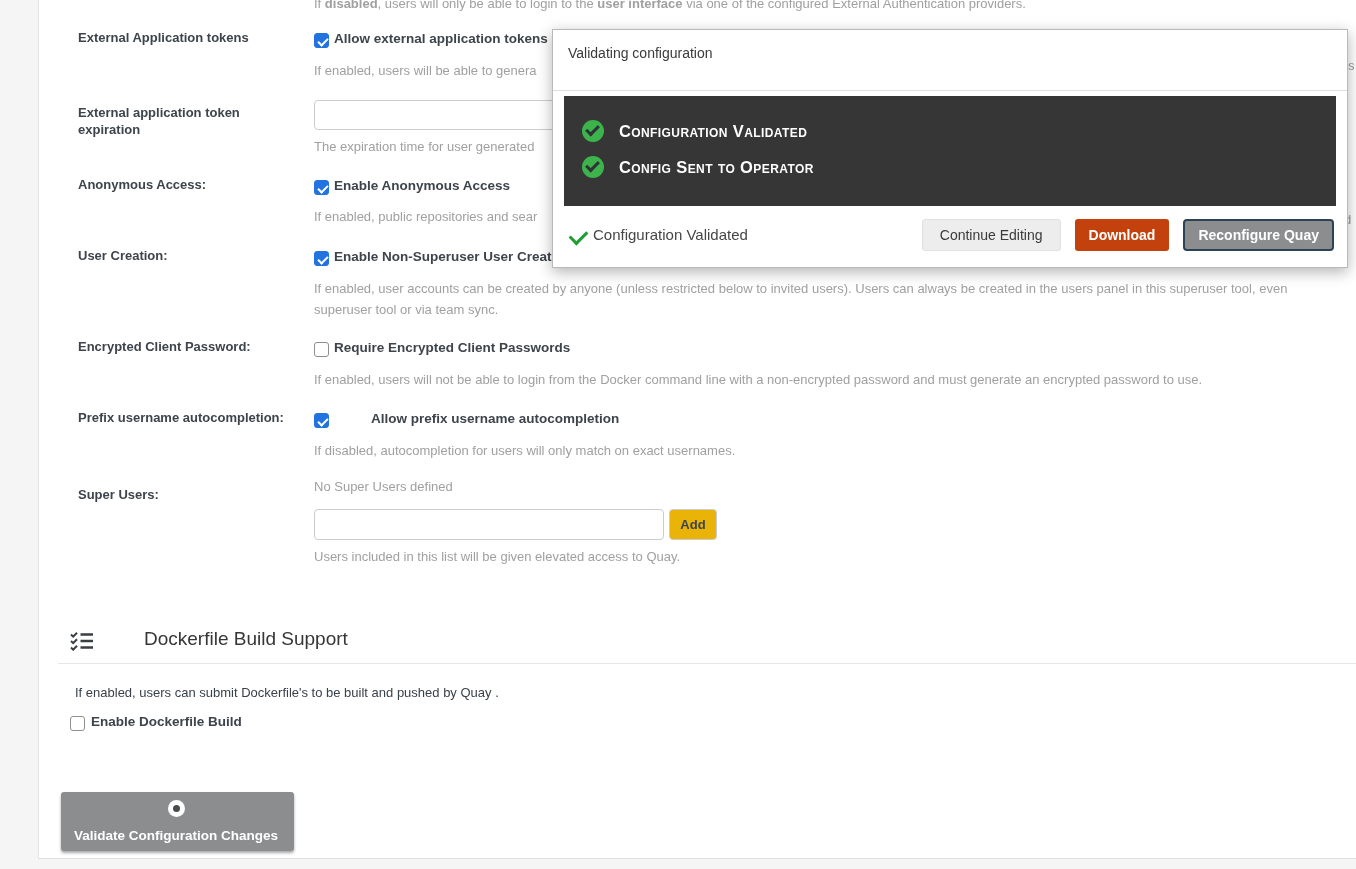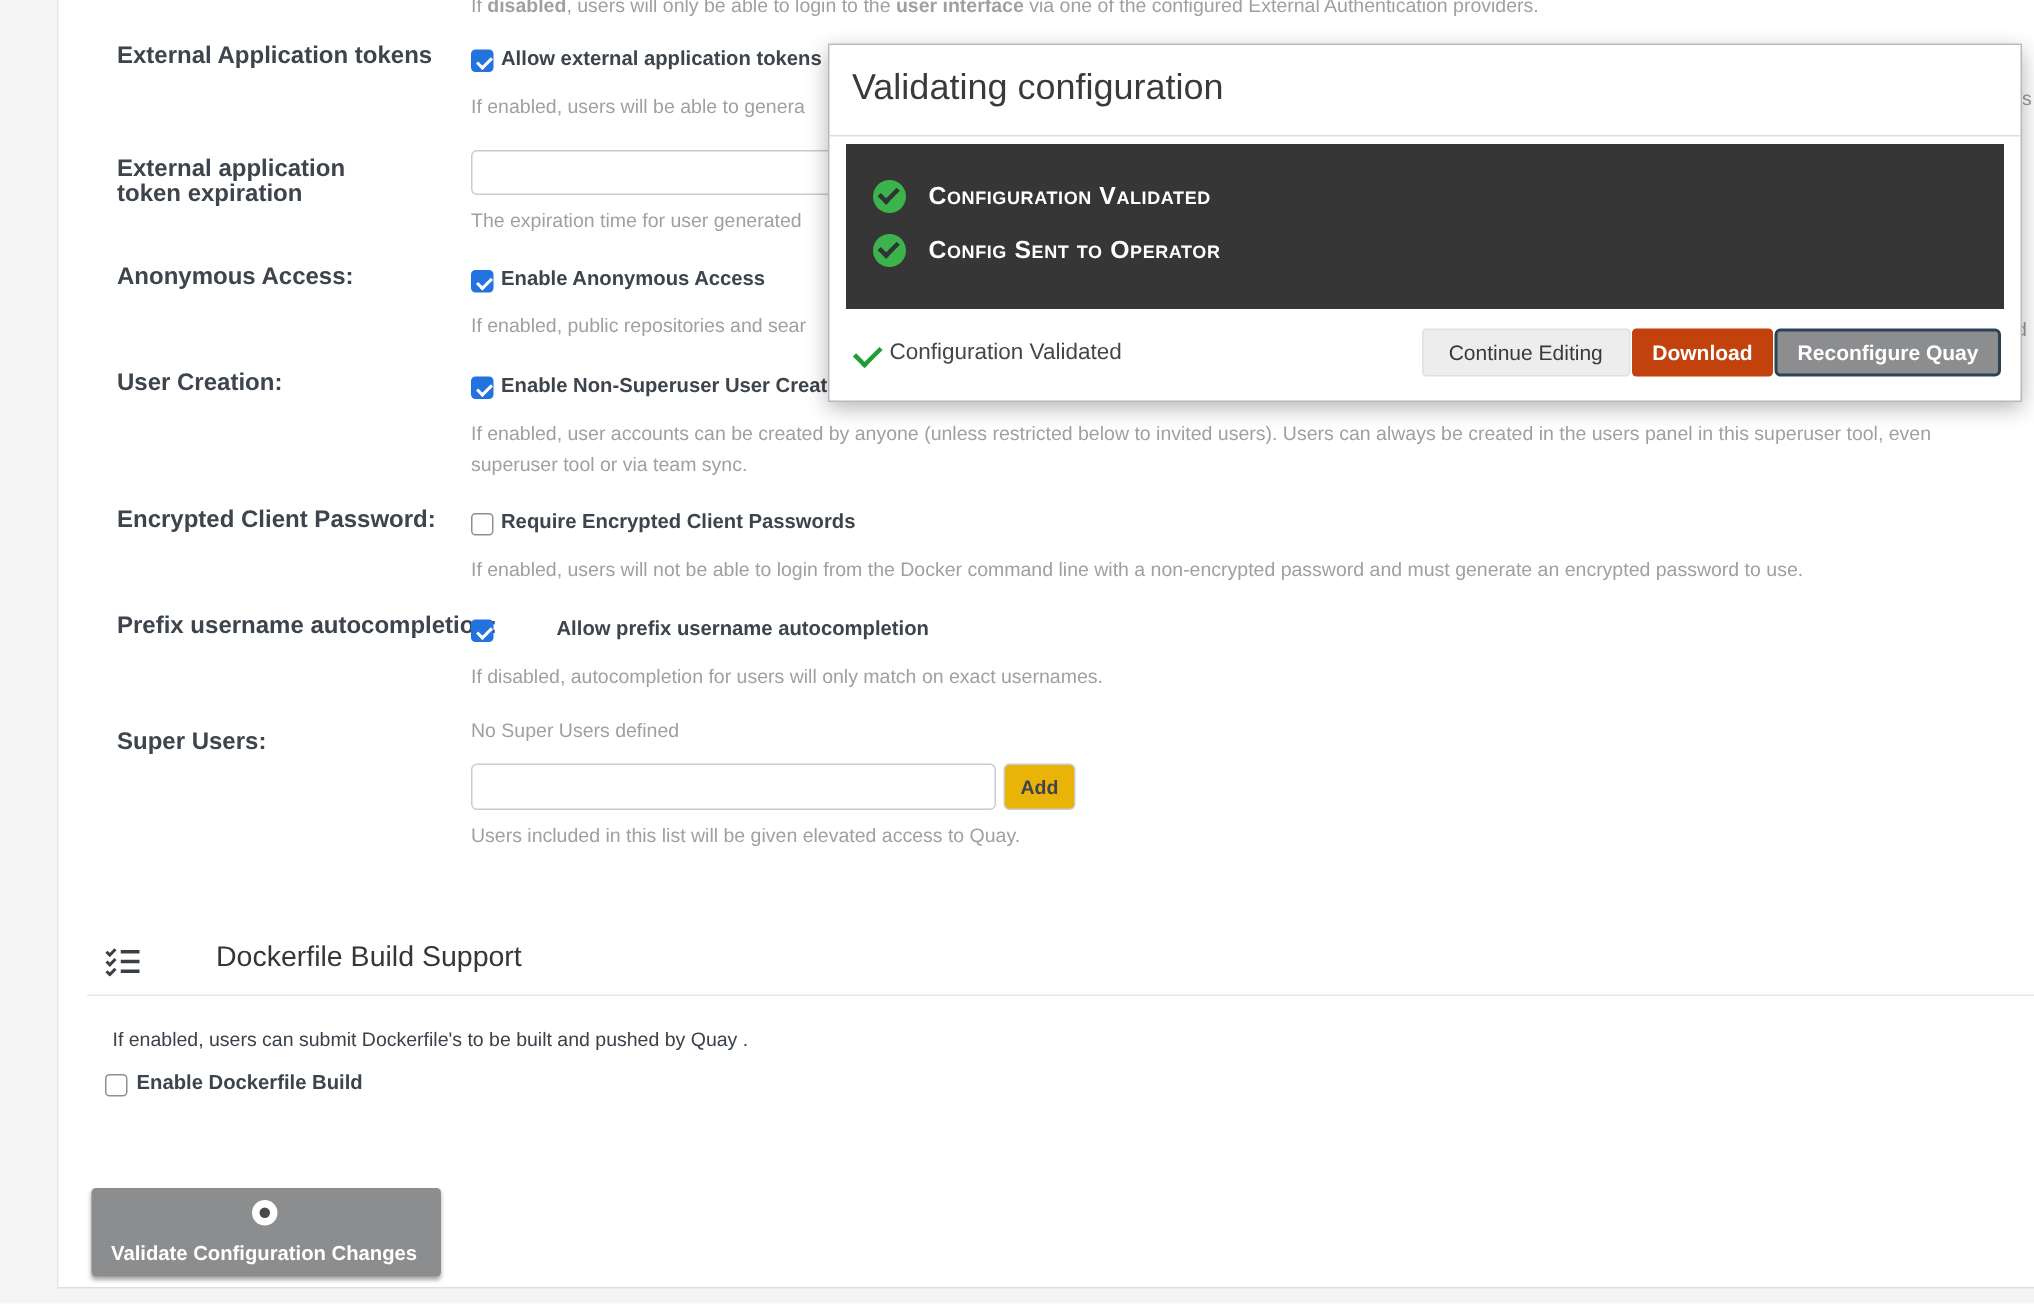--- a/index.html
+++ b/index.html
@@ -6,21 +6,21 @@
   body{width:1356px;height:869px;overflow:hidden;background:#f5f5f5;
        font-family:"Liberation Sans",sans-serif;position:relative;}
   .page{position:absolute;left:0;top:0;width:1356px;height:869px;overflow:hidden;}
 
   
   .content{position:absolute;left:38px;top:0;width:1318px;height:858px;background:#fff;
            border-left:1px solid #e6e6e6;border-bottom:1px solid #dedede;overflow:hidden;}
 
   .help{position:absolute;color:#a0a0a0;font-size:13px;white-space:nowrap;}
   .help b{color:#a0a0a0;}
-  .flabel{position:absolute;left:39px;color:#3d444c;font-size:16px;font-weight:bold;line-height:17px;}
+  .flabel{position:absolute;left:39px;color:#3d444c;font-size:13px;font-weight:bold;line-height:17px;}
   .cblabel{position:absolute;color:#3d444c;font-size:13.5px;font-weight:bold;white-space:nowrap;}
 
   
   .cb{position:absolute;width:15px;height:15px;border:1px solid #8f8f8f;border-radius:3px;
       background:#fff;box-sizing:border-box;cursor:pointer;}
   .cb[data-checked="true"]{background:#2273e0;border-color:#2273e0;}
   .cb[data-checked="true"]::after{content:"";position:absolute;left:2.5px;top:3.5px;width:8px;height:4px;
       border-left:2px solid #fff;border-bottom:2px solid #fff;transform:rotate(-45deg);}
 
   .txt{position:absolute;height:30px;border:1px solid #ccc;border-radius:4px;box-sizing:border-box;
@@ -34,32 +34,32 @@
 
   .validate-btn{position:absolute;display:flex;align-items:center;gap:11px;background:#8b8d8f;border:none;
        border-radius:3px;padding:8px 16px 8px 13px;color:#fff;font-weight:bold;font-size:13.5px;cursor:pointer;
        box-shadow:0 2px 3px rgba(0,0,0,0.35);font-family:inherit;flex-direction:column;}
   .dot-circle{width:17px;height:17px;border-radius:50%;background:#fff;position:relative;}
   .dot-circle::after{content:"";position:absolute;left:5px;top:5px;width:7px;height:7px;border-radius:50%;background:#4a4a4a;}
 
   
   .modal{position:absolute;left:552px;top:29px;width:796px;height:239px;background:#fff;
          border:1px solid #b9b9b9;box-sizing:border-box;box-shadow:0 4px 14px rgba(0,0,0,0.3);z-index:20;}
-  .modal-title{position:absolute;left:15px;top:15px;font-size:24px;color:#3a3a3a;}
+  .modal-title{position:absolute;left:15px;top:15px;font-size:14px;color:#3a3a3a;}
   .modal-title-divider{position:absolute;left:0;right:0;top:60px;border-top:1px solid #ddd;}
   .dark-panel{position:absolute;left:11px;top:66px;width:772px;height:110px;background:#363636;}
   .status-row{position:absolute;left:18px;display:flex;align-items:center;gap:15px;}
   .status-icon{width:22px;height:22px;border-radius:50%;background:#3cb44b;position:relative;flex:none;}
   .status-icon::after{content:"";position:absolute;left:4px;top:5px;width:10px;height:5px;
       border-left:3px solid #303336;border-bottom:3px solid #303336;transform:rotate(-45deg);}
   .status-label{color:#fff;font-variant:small-caps;font-weight:bold;font-size:16.5px;letter-spacing:0.4px;}
   .footer-check{position:absolute;left:17px;top:200px;width:14px;height:8px;
       border-left:3px solid #1e9e33;border-bottom:3px solid #1e9e33;transform:rotate(-45deg);}
   .footer-status{position:absolute;left:40px;top:196px;font-size:15px;color:#464646;}
-  .modal-buttons{position:absolute;right:13px;top:189px;display:flex;gap:1px;}
+  .modal-buttons{position:absolute;right:13px;top:189px;display:flex;gap:14px;}
   .mbtn{height:32px;border-radius:3px;font-size:14px;cursor:pointer;font-family:inherit;white-space:nowrap;}
   .mbtn-light{background:#ededed;border:1px solid #e0e0e0;color:#3a3a3a;padding:0 17px;}
   .mbtn-gray{background:#c2410c;border:none;color:#fff;font-weight:bold;padding:0 14px;}
   .mbtn-primary{background:#8b8d8f;border:2px solid #2e4256;color:#fff;font-weight:bold;padding:0 13px;border-radius:4px;}
 
   .fragment{position:absolute;color:#9a9a9a;font-size:13px;z-index:5;}
 </style>
 </head>
 <body>
 

